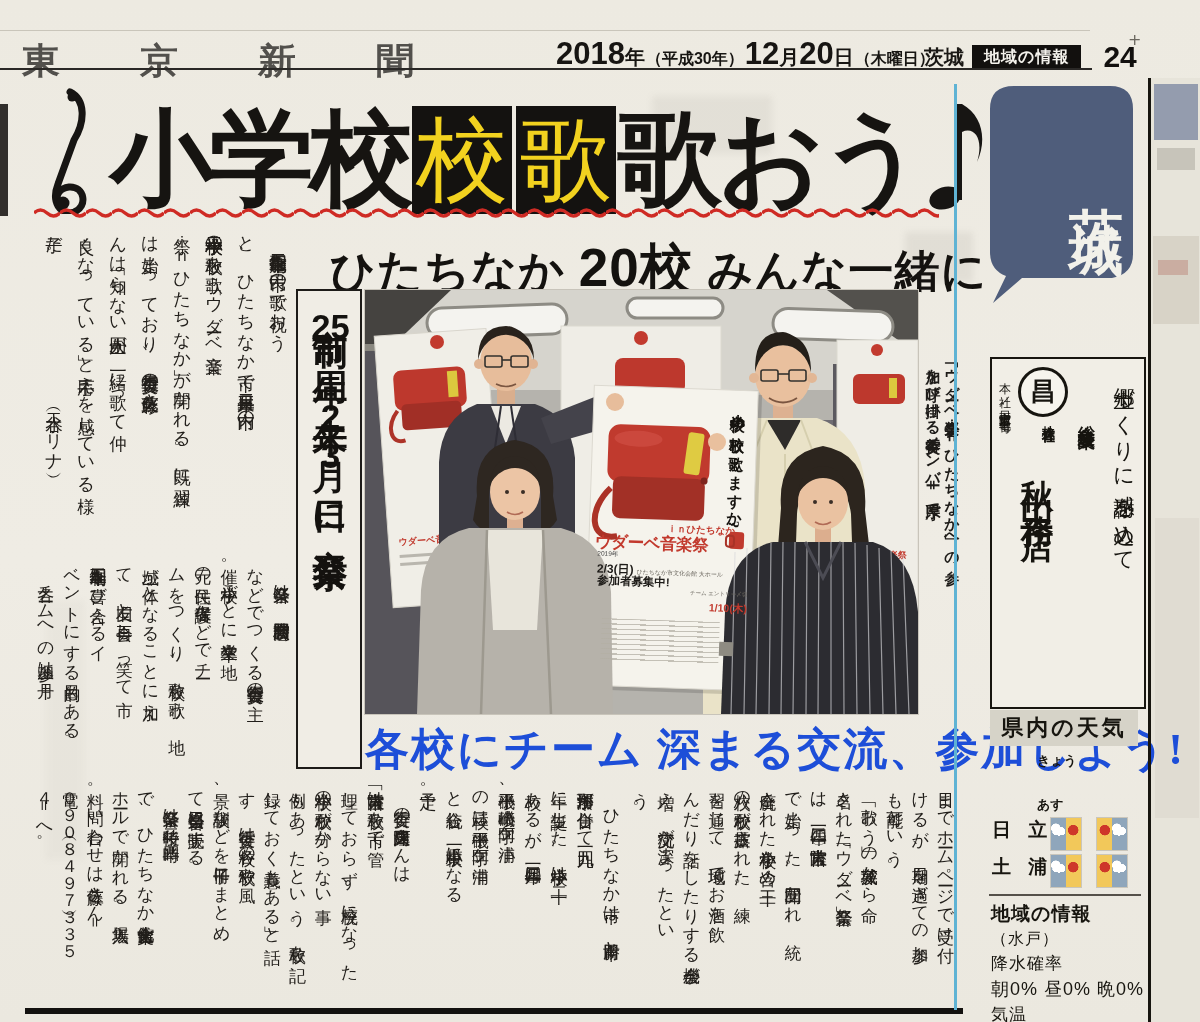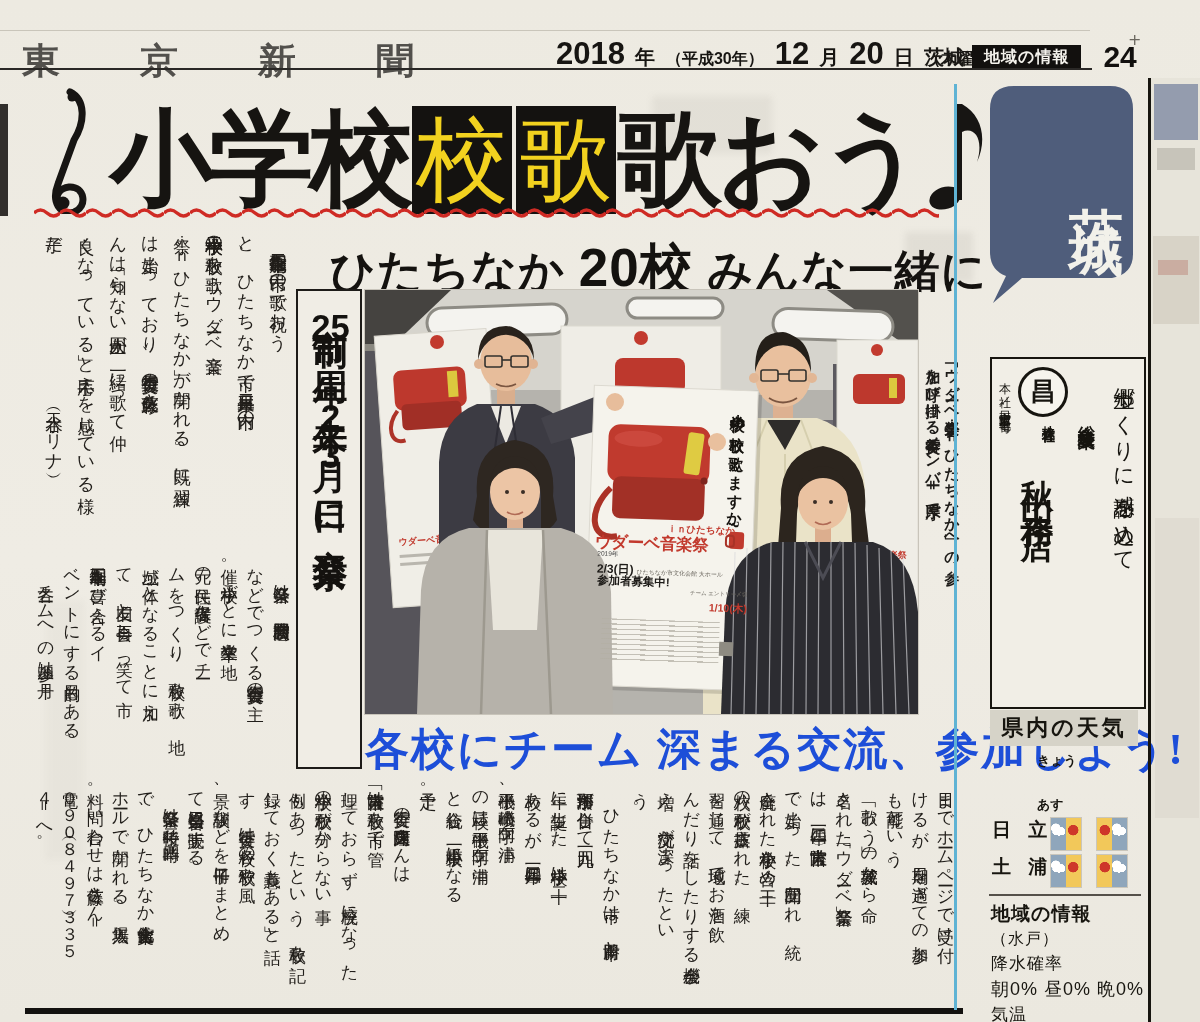--- a/index.html
+++ b/index.html
@@ -6,21 +6,21 @@
   body{width:1200px;height:1022px;position:relative;overflow:hidden;
        background:linear-gradient(180deg,#edeae1 0%,#efece4 55%,#ebe8df 100%);
        font-family:"Liberation Serif","DejaVu Serif",serif;color:#1c1a17;}
   .abs{position:absolute;}
   
   .masthead{left:22px;top:36px;font-size:38px;font-weight:600;color:#3d3b38;
             letter-spacing:80px;transform:scaleY(.94);white-space:nowrap;opacity:.88;}
   .header-rule{left:0;top:68px;width:1092px;height:2px;background:#2a2826;}
   .faint-top-rule{left:0;top:30px;width:1090px;height:1px;background:#c9c5ba;}
   .dateline{left:556px;top:36px;display:flex;align-items:baseline;white-space:nowrap;
-            font-family:"Liberation Sans","DejaVu Sans",sans-serif;color:#171512;gap:10px;}
+            font-family:"Liberation Sans","DejaVu Sans",sans-serif;color:#171512;}
   .dateline .num{font-size:31px;font-weight:700;}
   .dateline .unit{font-size:20px;font-weight:700;}
   .dateline .paren{font-size:16px;font-weight:600;padding:0 1px;}
   .region-area{left:924px;top:40px;display:flex;align-items:center;gap:8px;
                font-family:"Liberation Sans","DejaVu Sans",sans-serif;}
   .region-name{font-size:20px;font-weight:700;color:#1a1815;}
   .section-badge{background:#12100e;color:#f4f2ec;font-size:16px;font-weight:700;
                  padding:2px 12px;letter-spacing:1px;}
   .pageno{font-size:30px;font-weight:800;color:#12100e;margin-left:14px;}
   .regmark{left:1128px;top:30px;font-size:16px;color:#6b675f;font-family:"DejaVu Sans",sans-serif;}

